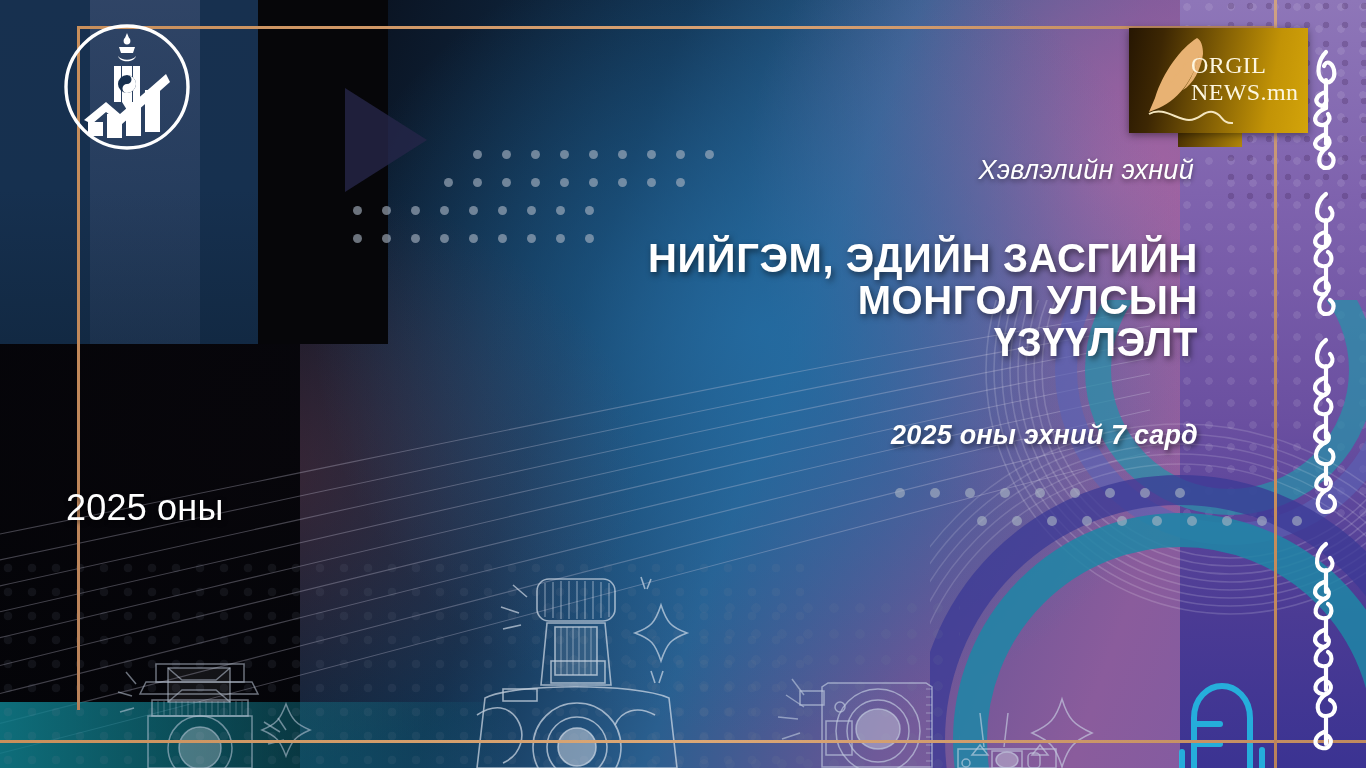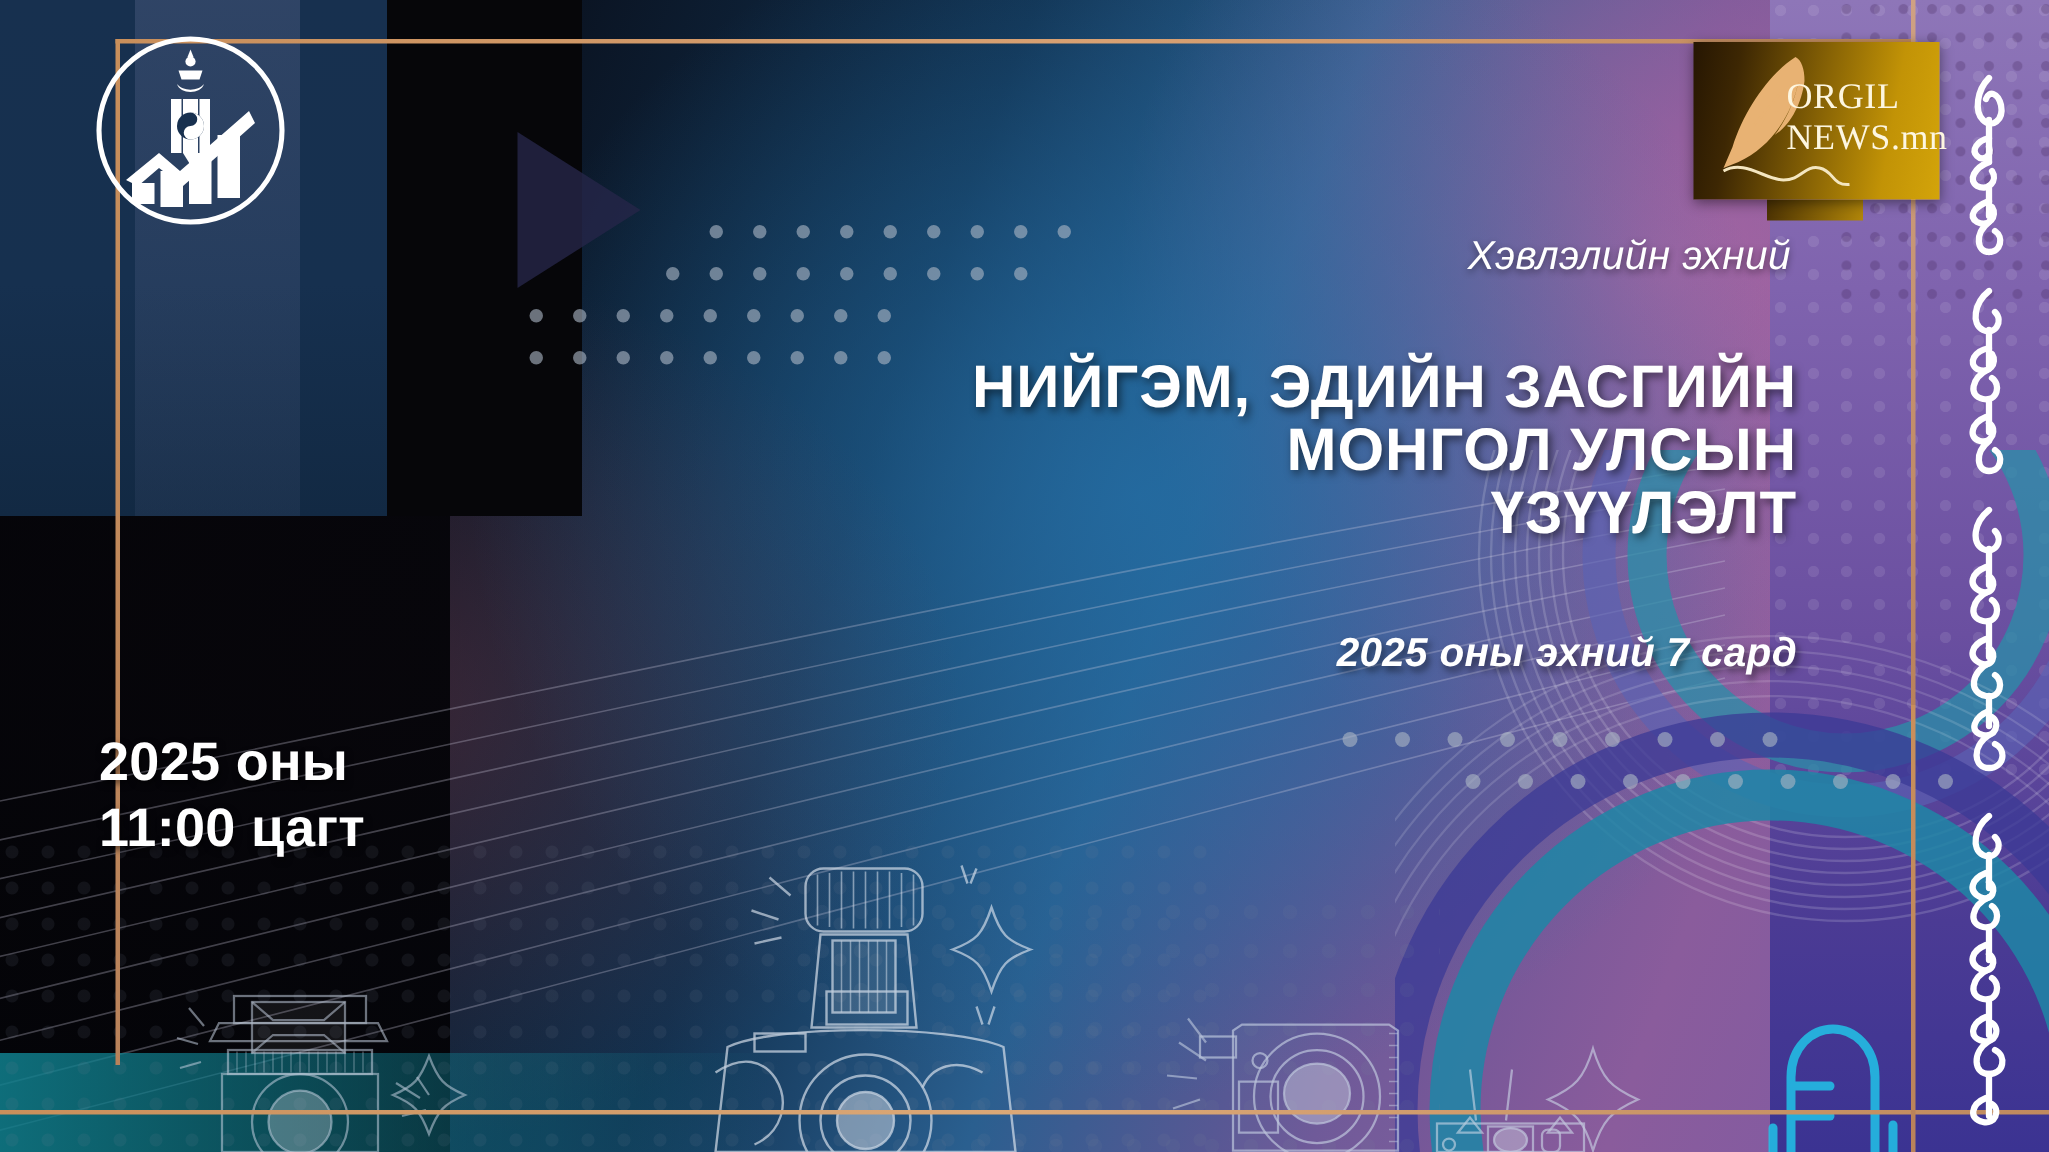--- a/index.html
+++ b/index.html
@@ -73,21 +73,21 @@
      background:linear-gradient(90deg,#c98f5b,#dba877 50%,#c08a5e);}
   .gl-right{left:1274px;top:0px;width:3px;height:470px;
      background:linear-gradient(180deg,#cfa183,#b9825a);}
   .gl-right2{left:1274px;top:470px;width:3px;height:298px;
      background:linear-gradient(180deg,#c98f5b,#b9825a);}
 
   
   .emblem{position:absolute;left:62px;top:22px;width:130px;height:130px;}
 
   
-  .orgil{position:absolute;left:1129px;top:28px;width:164px;height:105px;
+  .orgil{position:absolute;left:1129px;top:28px;width:179px;height:105px;
     background:linear-gradient(100deg,#261602 0%,#3d2703 18%,#8a6505 52%,#c29306 78%,#d3a40a 100%);
     box-shadow:0 2px 8px rgba(0,0,0,.45);}
   .orgil-tail{position:absolute;left:1178px;top:133px;width:64px;height:14px;
     background:linear-gradient(100deg,#4a3103,#b1860a);}
   .orgil svg{position:absolute;left:0;top:0;}
   .orgil-text{position:absolute;left:62px;top:24px;color:#fdf6e0;
     font-family:"Liberation Serif",serif;font-size:24px;line-height:27px;letter-spacing:.4px;}
 
   
   .kicker{position:absolute;right:172px;top:155px;color:#ffffff;
@@ -97,21 +97,21 @@
   .title{position:absolute;right:168px;top:242px;width:740px;text-align:right;
     color:#ffffff;font-size:40px;font-weight:bold;line-height:33px;letter-spacing:.6px;
     text-shadow:2px 3px 6px rgba(0,0,0,.55);}
   .title div{margin-bottom:9px;}
 
   .subtitle{position:absolute;right:168px;top:420px;color:#ffffff;
     font-style:italic;font-weight:bold;font-size:27px;letter-spacing:.2px;
     text-shadow:2px 3px 5px rgba(0,0,0,.5);}
 
   .datetime{position:absolute;left:66px;top:486px;color:#ffffff;
-    font-size:36px;font-weight:bold;line-height:44px;letter-spacing:.2px;
+    font-size:36px;font-weight:normal;line-height:44px;letter-spacing:.2px;
     text-shadow:1px 2px 5px rgba(0,0,0,.6);}
 
   
   .mongol-script{position:absolute;left:1296px;top:44px;width:64px;height:716px;}
 
   
   .art{position:absolute;opacity:.85;}
   .cam-center{left:455px;top:565px;}
   .cam-left{left:100px;top:660px;}
   .cam-right{left:770px;top:655px;}
@@ -442,16 +442,15 @@
   <div class="title">
     <div>НИЙГЭМ, ЭДИЙН ЗАСГИЙН</div>
     <div>МОНГОЛ УЛСЫН</div>
     <div>ҮЗҮҮЛЭЛТ</div>
   </div>
 
   <div class="subtitle">2025 оны эхний 7 сард</div>
 
   <div class="datetime">
     <div>2025 оны</div>
-    <div>11:00 цагт</div>
   </div>
 
 </div>
 
 </body></html>

